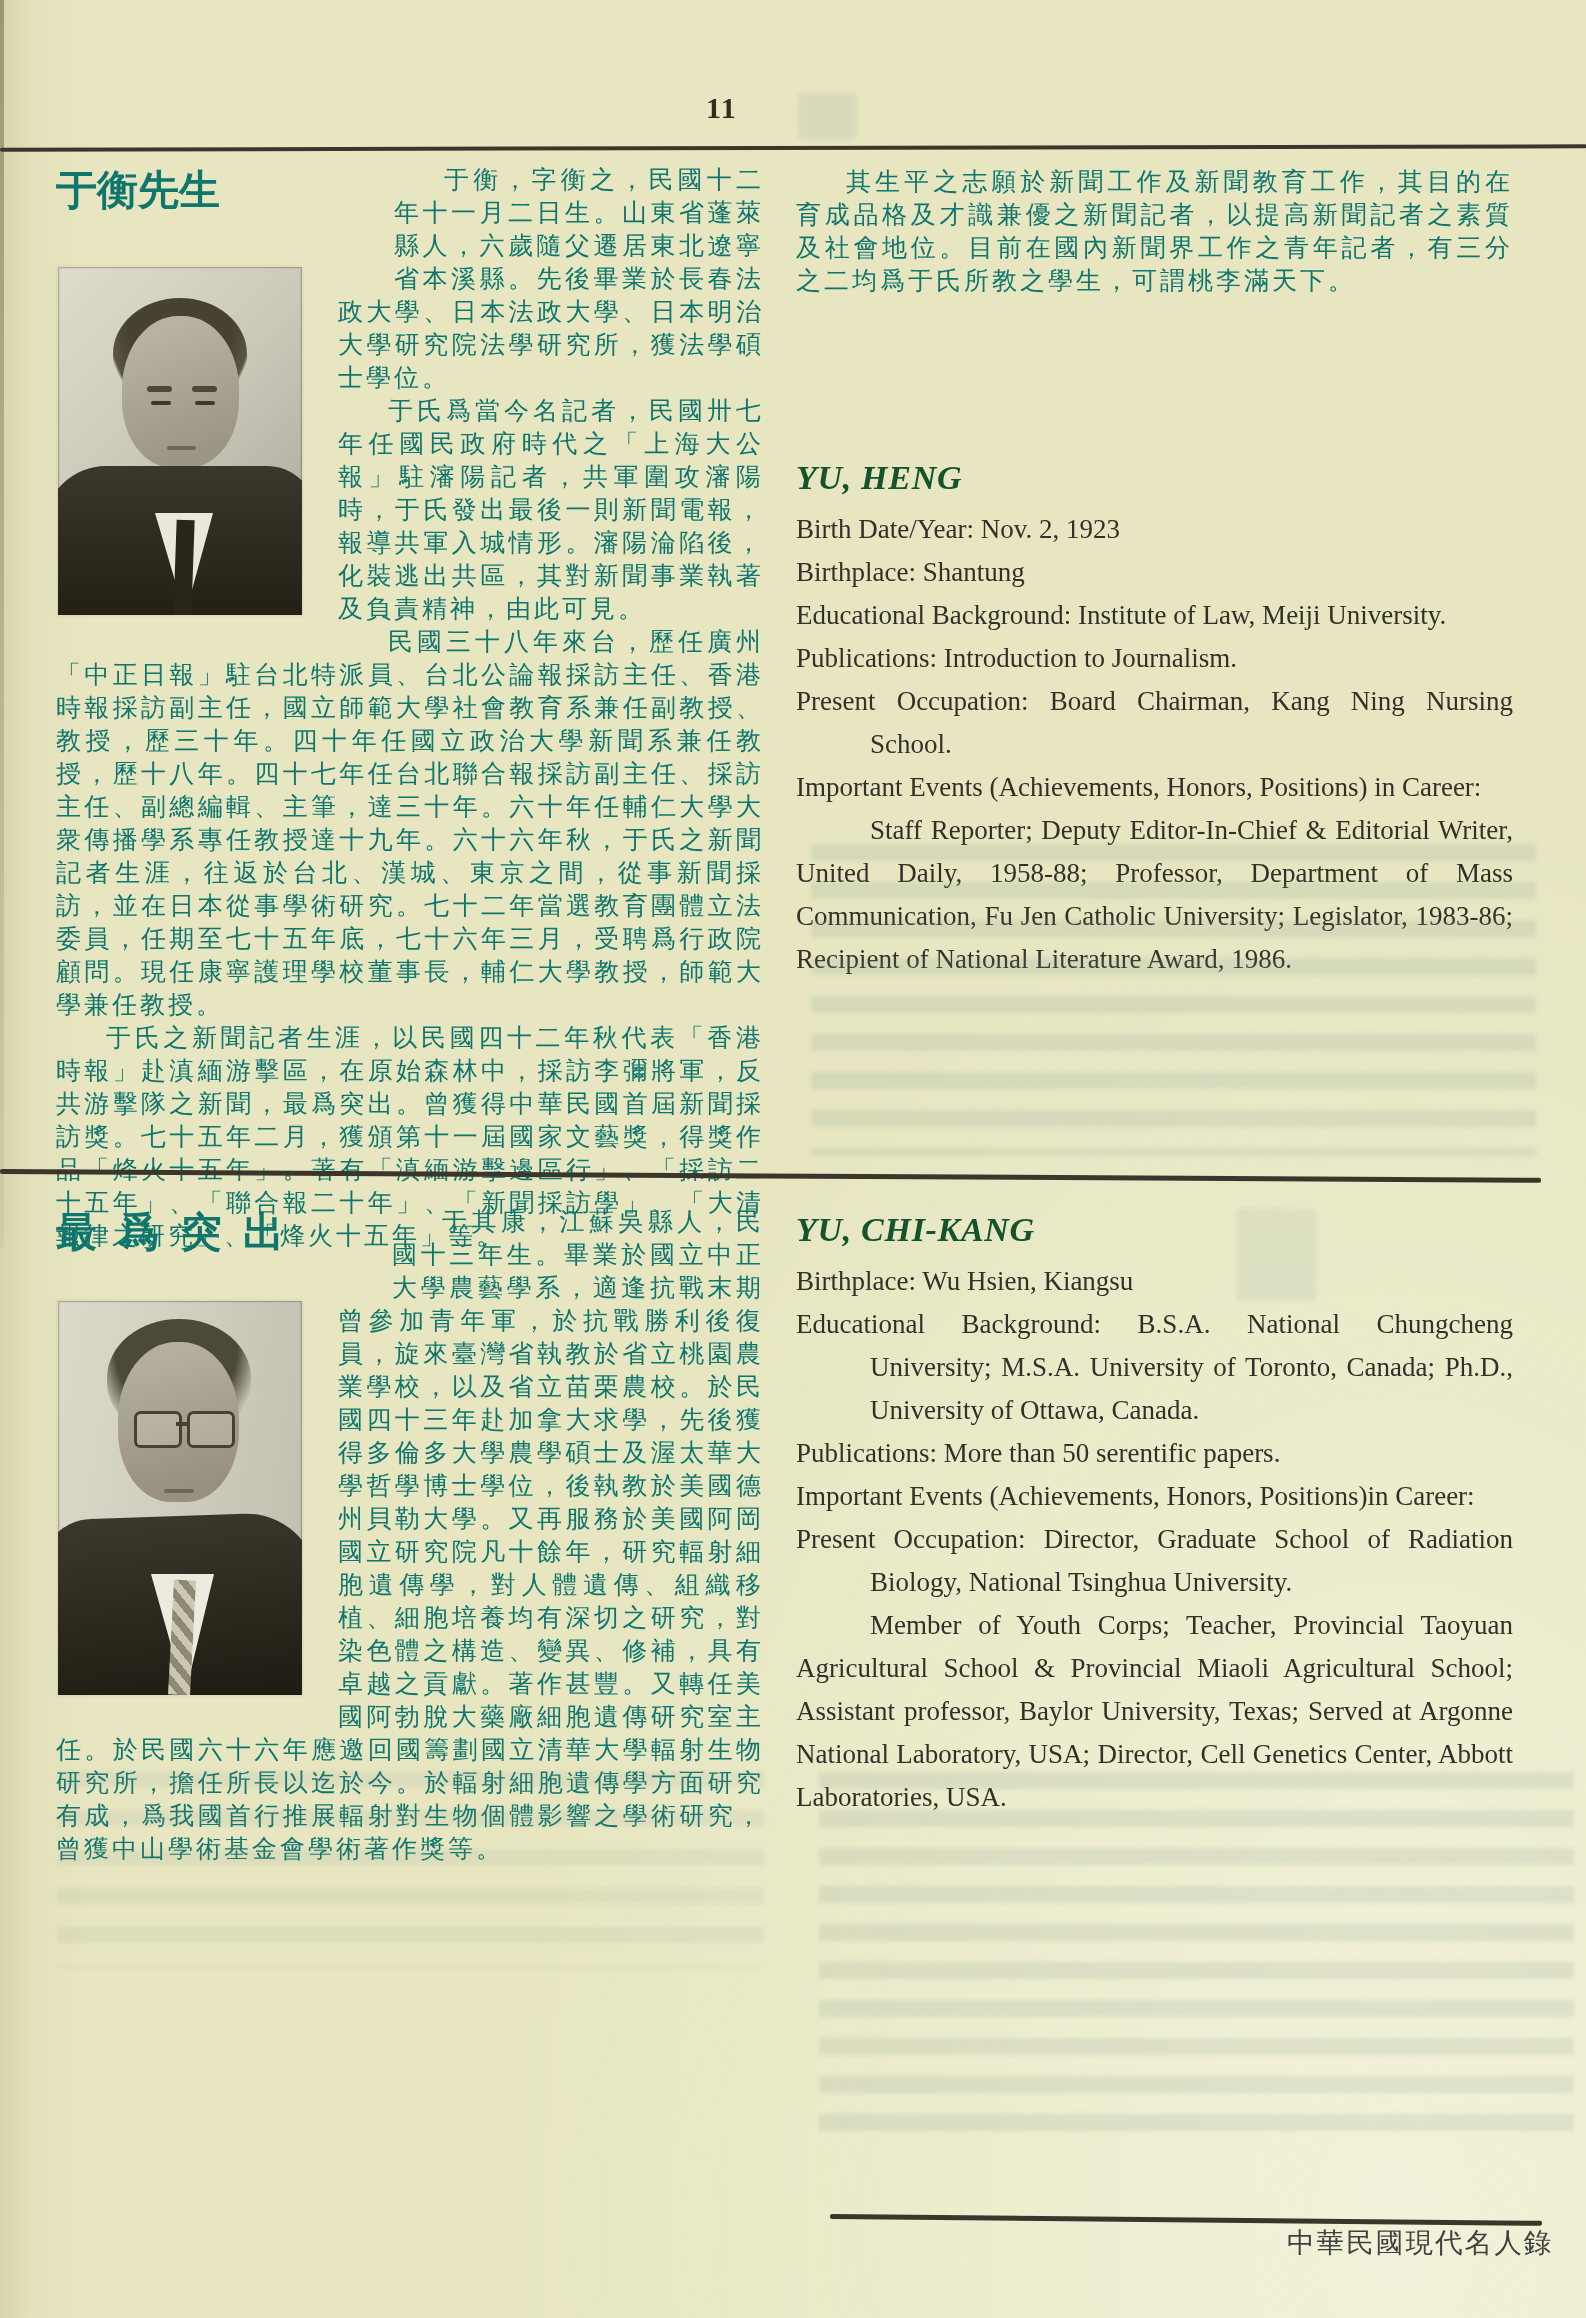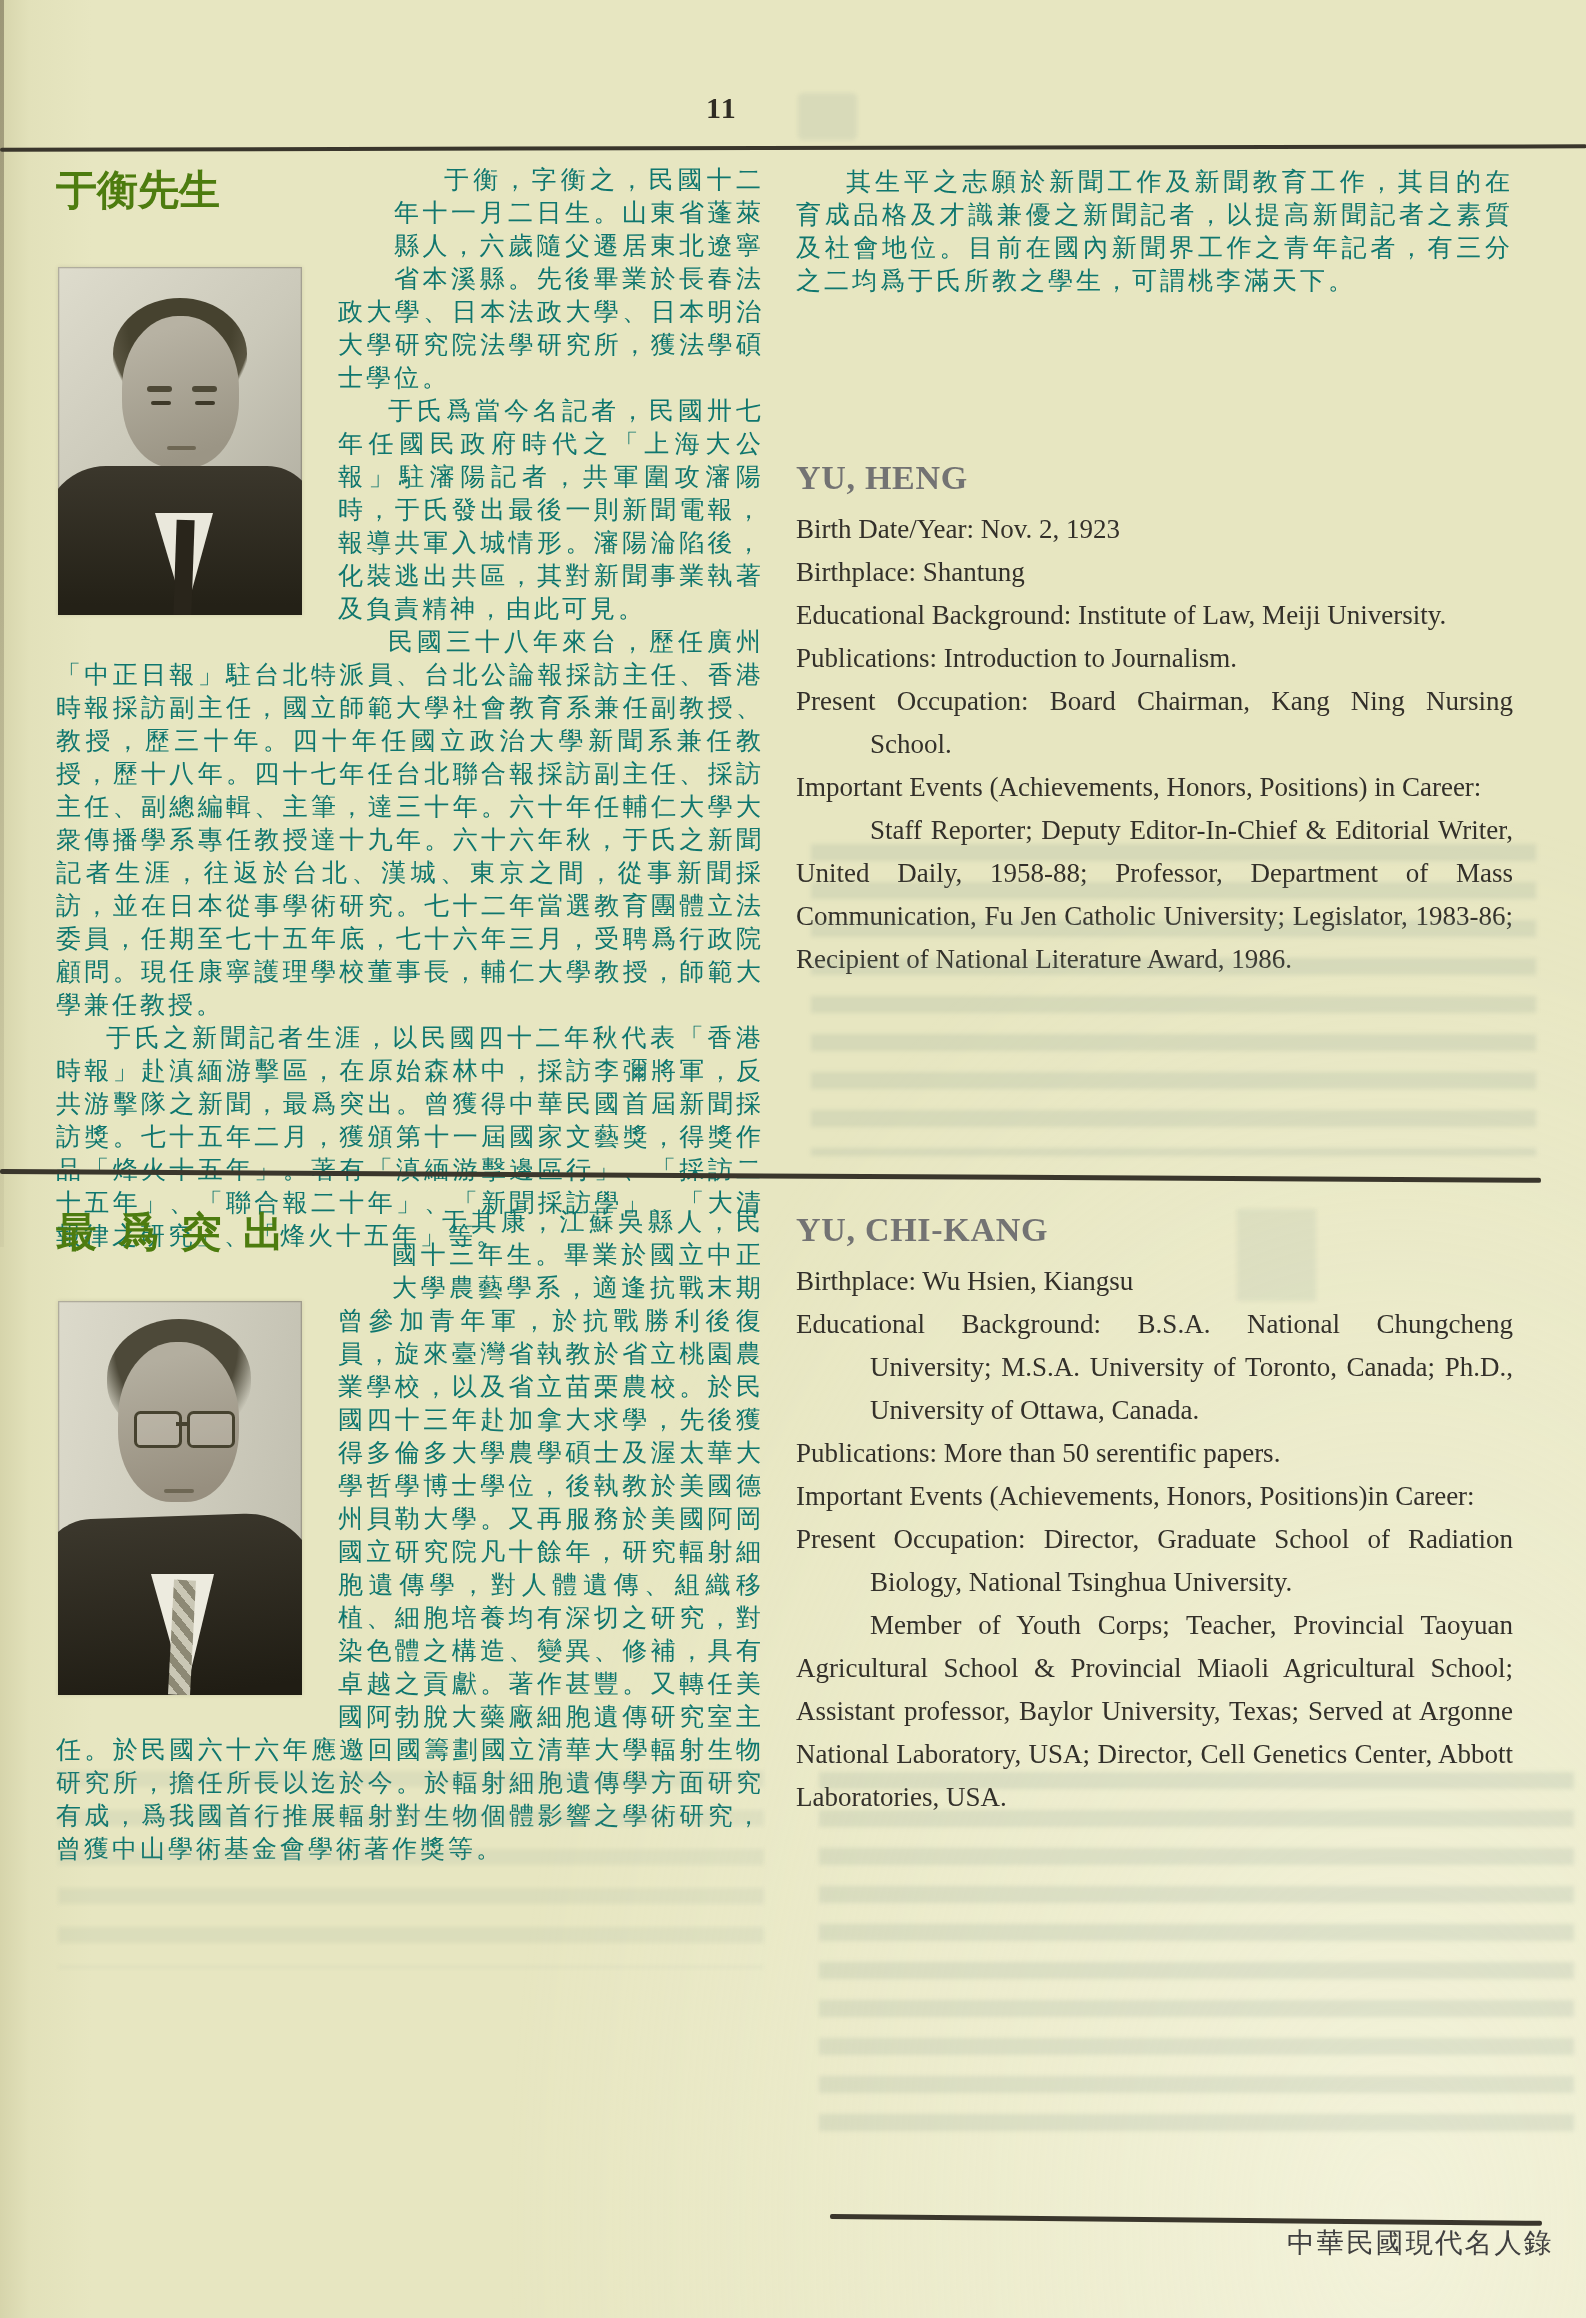--- a/index.html
+++ b/index.html
@@ -24,21 +24,21 @@
   .col{position:absolute;width:708px;}
   .col-right{position:absolute;width:717px;left:796px;}
   #e1-left{left:56px;top:163px;}
   #e1-right{top:165px;}
   #e2-left{left:56px;top:1205px;}
   #e2-right{top:1208px;}
 
   
   .zh{font-size:25px;line-height:33px;letter-spacing:3px;text-align:justify;
       text-indent:2em;margin:0;color:#0f766e;}
-  .zh-name{float:left;font-size:41px;font-weight:bold;margin:0;color:#4d7c0f;
+  .zh-name{float:left;font-size:41px;font-weight:bold;margin:0;color:#0f766e;
       display:flex;align-items:flex-start;}
   .spread-wide{width:338px;height:100px;justify-content:space-between;padding-right:49px;box-sizing:border-box;}
   .spread-narrow{width:336px;height:92px;letter-spacing:.52em;}
 
   
   .photo{float:left;clear:left;position:relative;overflow:hidden;
     width:244px;margin:3.9px 36px 10.5px 2px;
     box-shadow:inset 0 0 0 1.3px rgba(60,55,40,.28), 0 0 3.9px rgba(80,70,50,.15);}
   .photo-1{height:348px;background:linear-gradient(135deg,#dedccd 0%,#cbc9ba 45%,#a7a497 100%);}
   .photo-2{height:394px;background:linear-gradient(100deg,#dcdacb 0%,#cdcbbc 55%,#bfbdae 100%);}
@@ -70,21 +70,21 @@
   .ph2-mouth{left:106px;top:188px;width:30px;height:4.6px;background:#6e6754;border-radius:2.6px;filter:blur(0.7px);}
   .ph2-suit{left:-17px;right:-17px;bottom:-5.3px;height:184px;border-radius:53px 72px 0 0;
     background:linear-gradient(175deg,#3c382d 0%,#201d14 92%);transform:rotate(-2deg);}
   .ph2-shirt{left:93px;bottom:0;width:63px;height:121px;background:#edebdf;
     clip-path:polygon(0 0,100% 0,54% 100%);}
   .ph2-tie{left:113px;bottom:0;width:22px;height:115px;transform:rotate(3deg);
     background:repeating-linear-gradient(48deg,#cac7b5 0 7.2px,#8d8975 7.2px 14.4px);}
 
   
   .en{font-size:27px;line-height:43px;text-align:justify;margin:0;color:#33302a;}
-  .en-name{font-size:34px;font-weight:bold;letter-spacing:0.7px;margin:0 0 9.2px 0;color:#737373;}
+  .en-name{font-size:34px;font-weight:bold;letter-spacing:0.7px;margin:0 0 9.2px 0;color:#14532d;font-style:italic;}
   .field{padding-left:74px;text-indent:-74px;}
   .events-heading{padding:0;text-indent:0;}
   .events-body{text-indent:74px;margin-top:0;}
   #e1-right .en-name{margin-top:159px;}
   #e1-right .zh{margin-bottom:0;}
   #e2-right .events-body{margin-top:0;}
 
   .footer-title{position:absolute;left:1287px;top:2224px;font-size:27.6px;letter-spacing:2px;color:#404040;}
 
   

